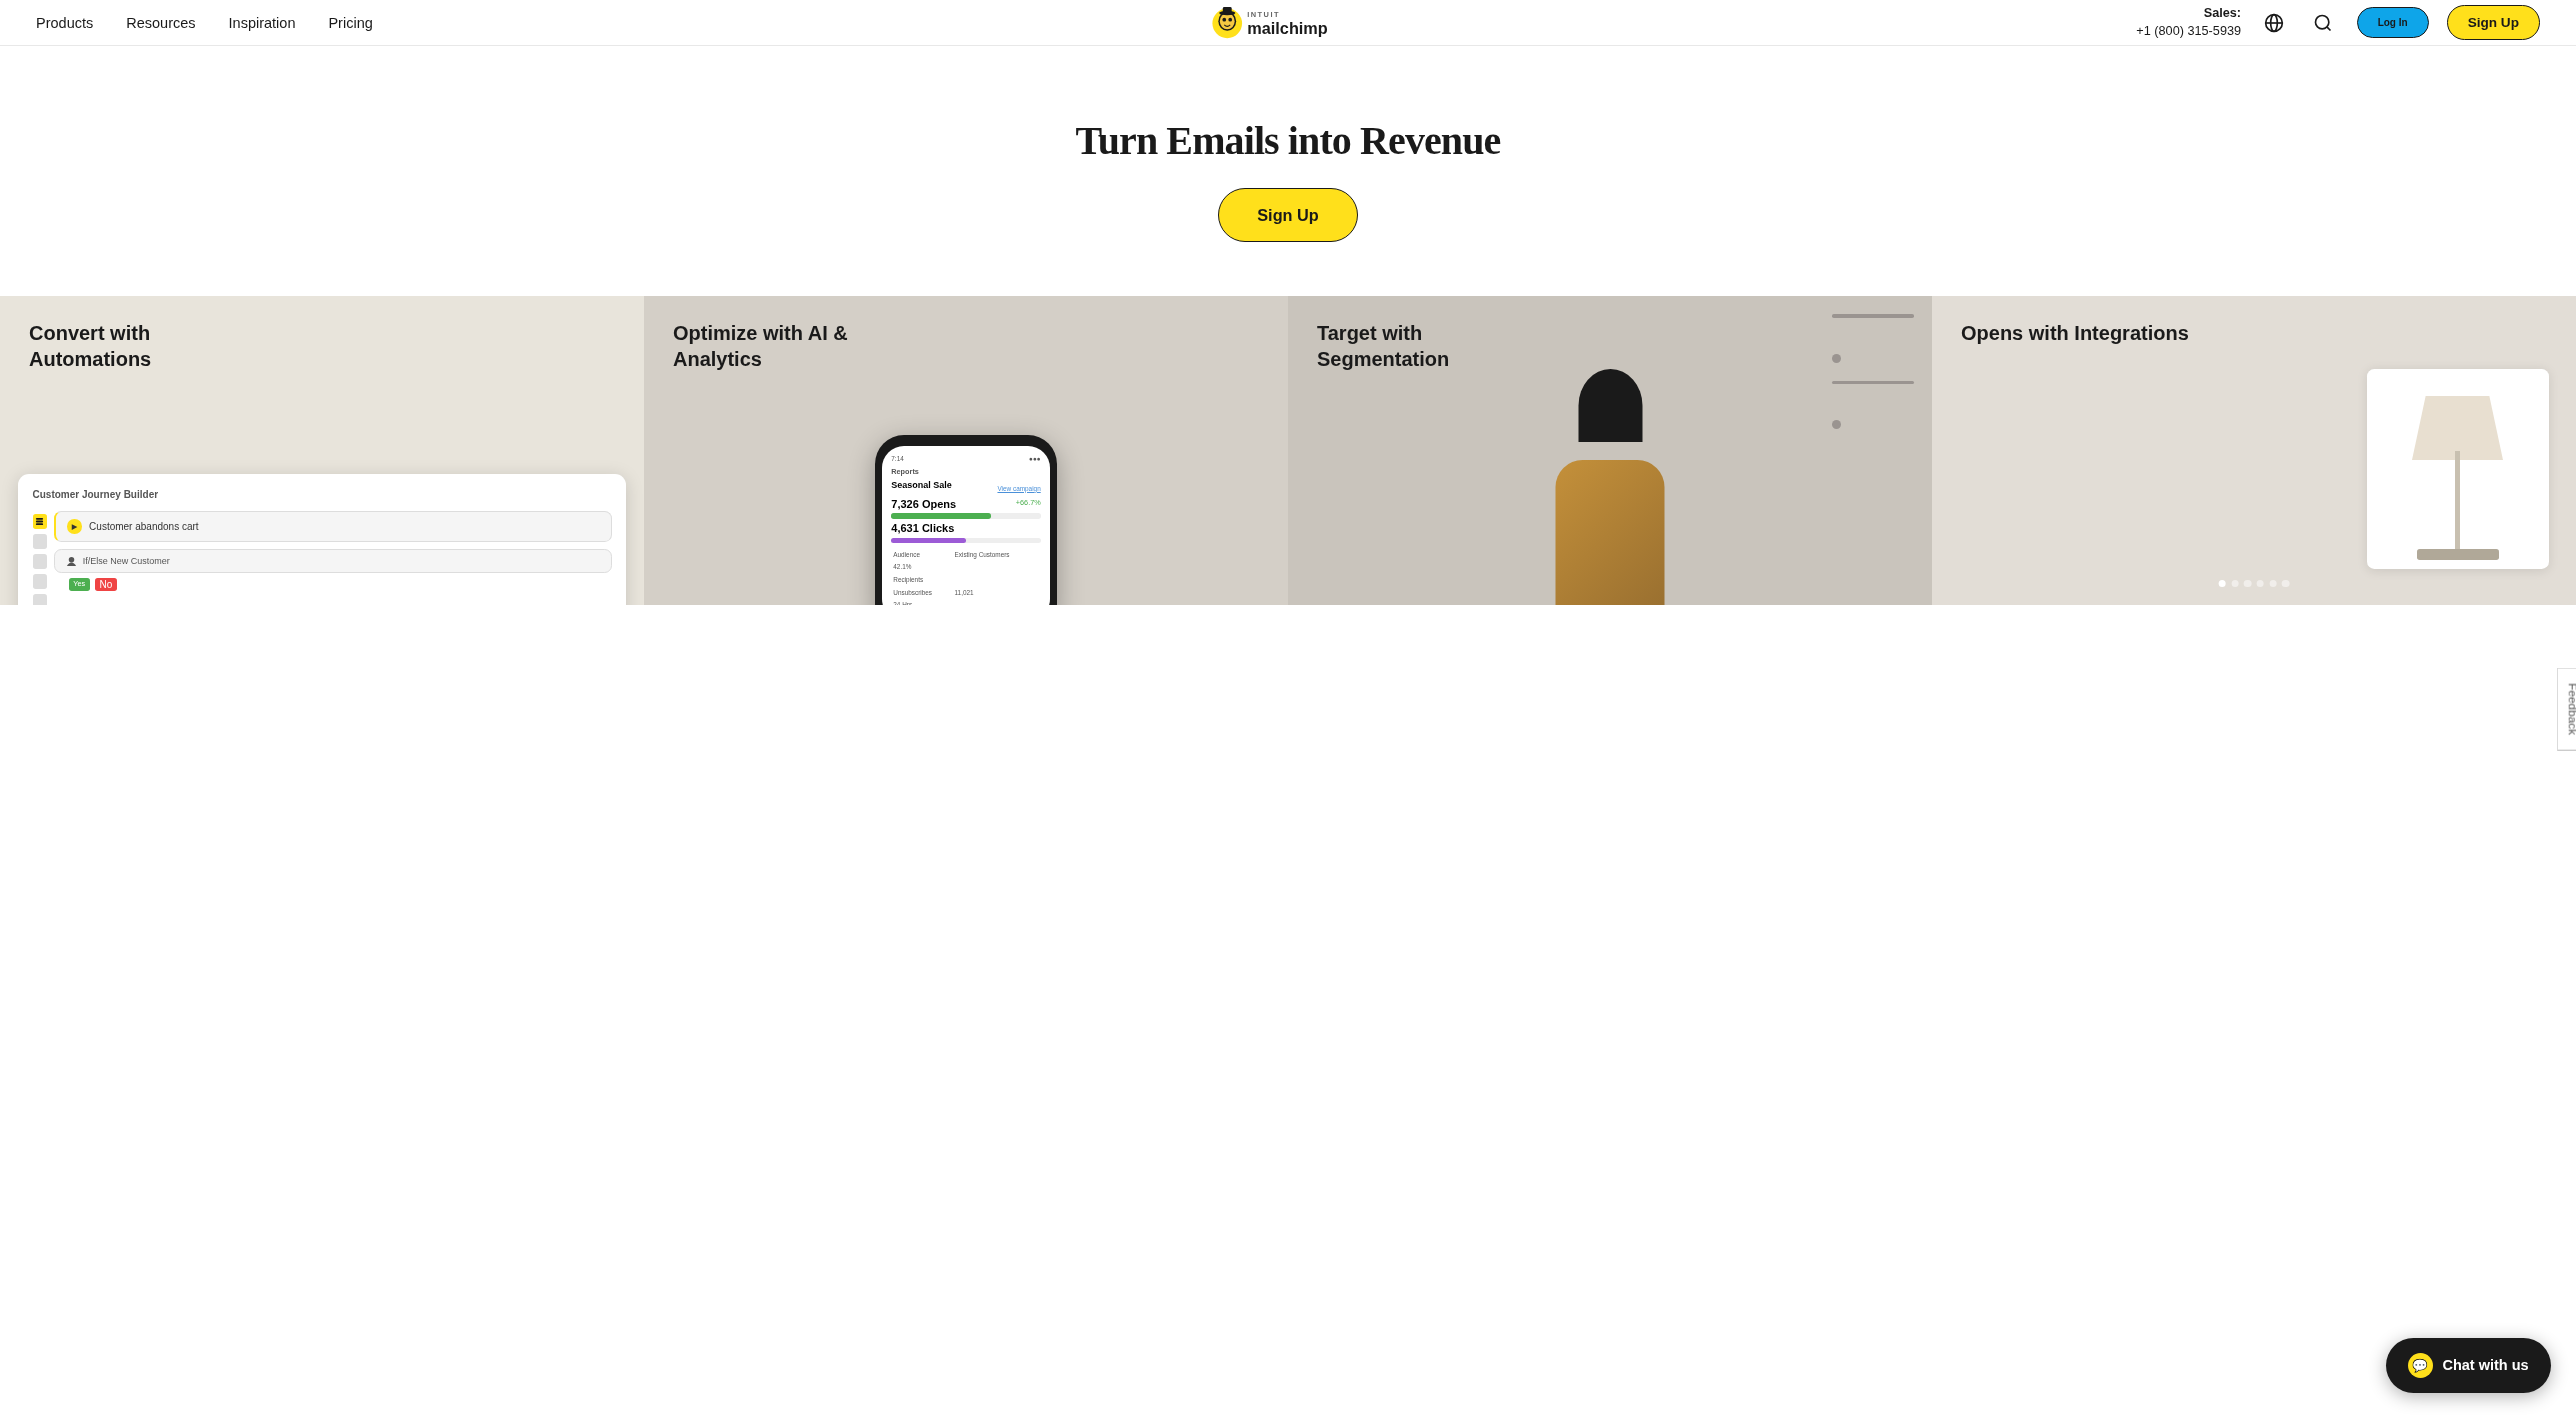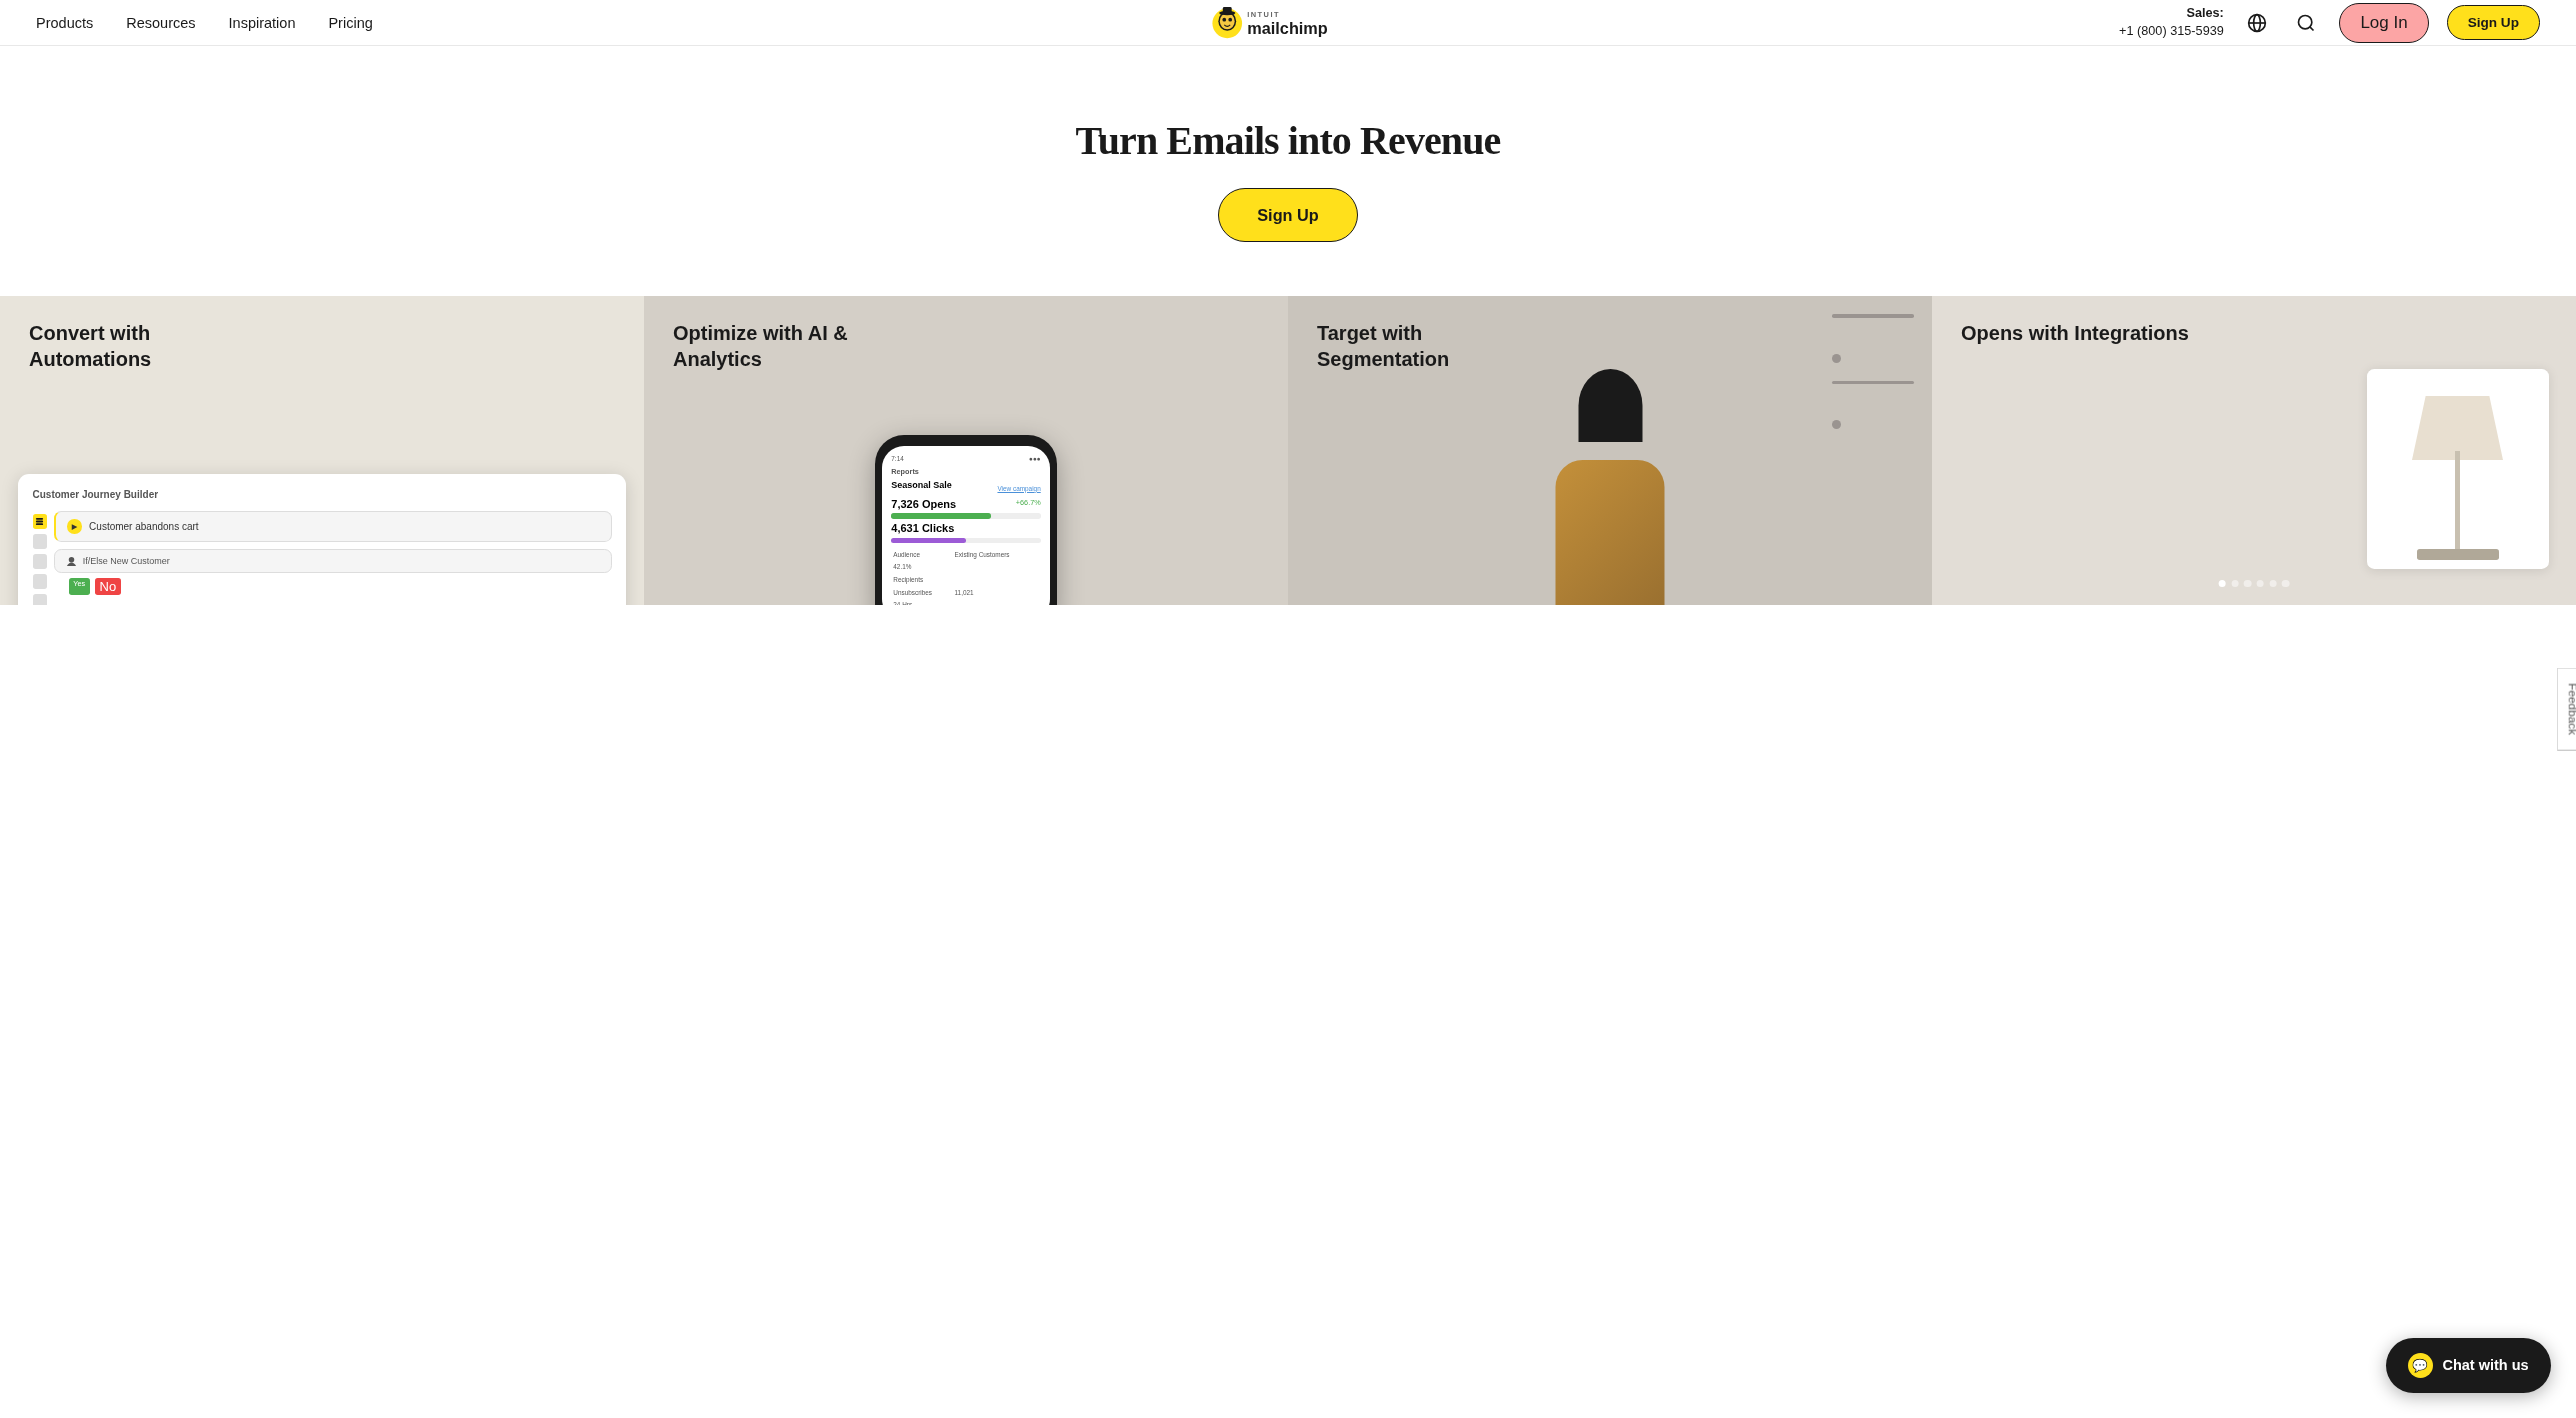--- a/index.html
+++ b/index.html
@@ -61,23 +61,23 @@
       display: flex;
       align-items: center;
       justify-content: center;
       color: #1a1a1a;
       font-size: 18px;
     }
     .btn-login {
       padding: 9px 20px;
       border: 1.8px solid #1a1a1a;
       border-radius: 36px;
-      background: #fca5a5;
-      font-size: 17px;
-      font-weight: 400;
+      background: #0ea5e9;
+      font-size: 10px;
+      font-weight: 700;
       cursor: pointer;
       color: #1a1a1a;
     }
     .btn-signup-nav {
       padding: 9px 20px;
       border: 1.8px solid #1a1a1a;
       border-radius: 36px;
       background: #ffe01b;
       font-size: 13.6px;
       font-weight: 600;
@@ -204,21 +204,21 @@
       color: white;
       border-radius: 2.7px;
       padding: 0.9px 4.5px;
       font-size: 7.3px;
     }
     .no-badge {
       background: #ef4444;
       color: white;
       border-radius: 2.7px;
       padding: 0.9px 4.5px;
-      font-size: 13px;
+      font-size: 10px;
     }
 
     
     .phone-mockup {
       position: absolute;
       bottom: -27px;
       left: 50%;
       transform: translateX(-50%);
       width: 182px;
       background: #1a1a1a;

